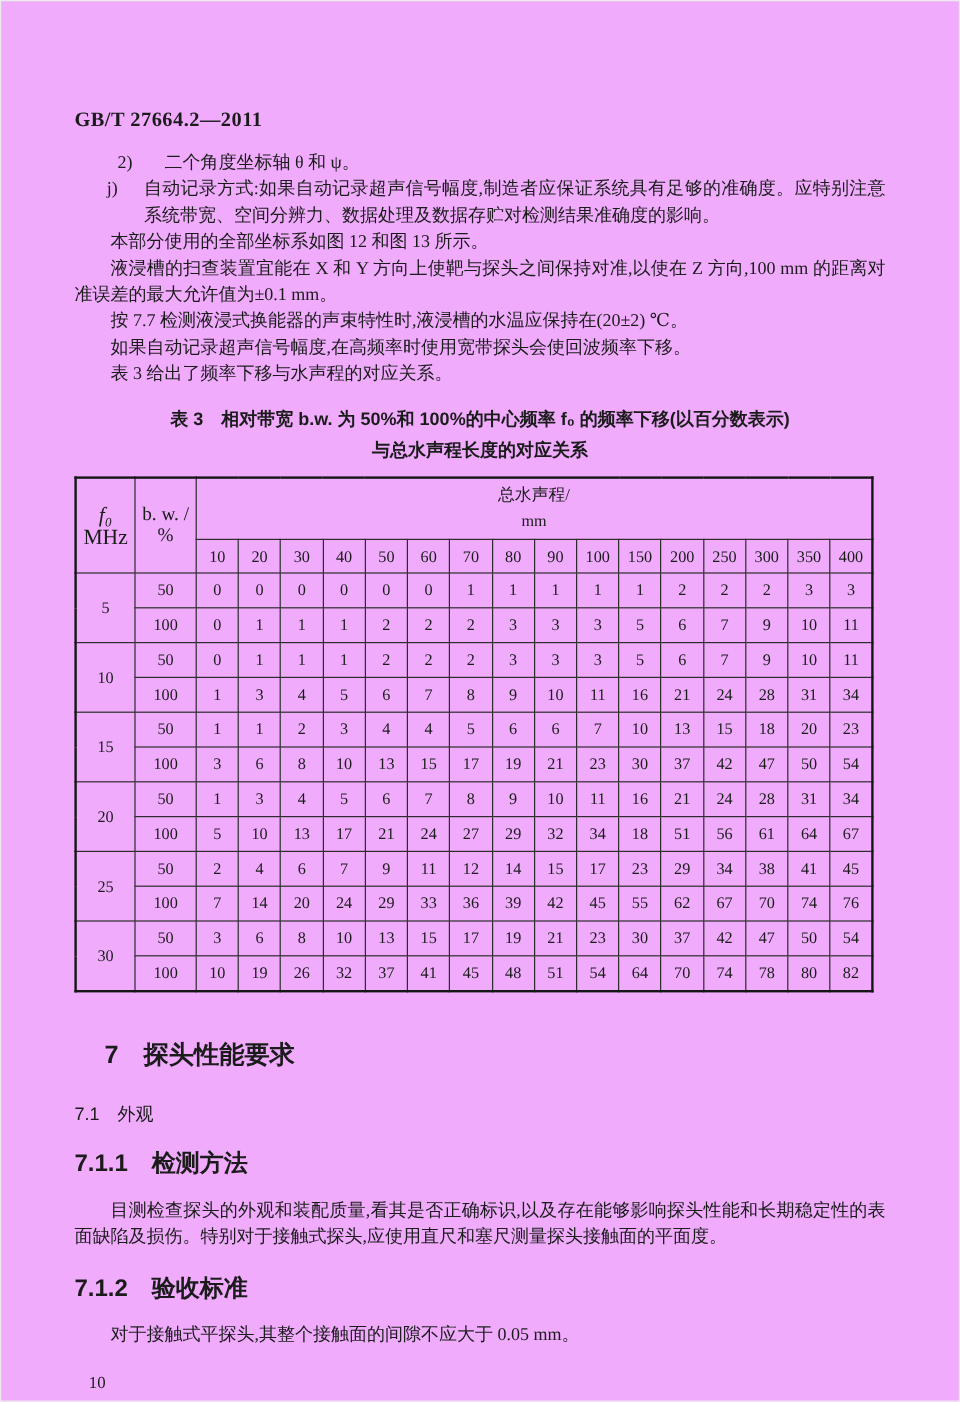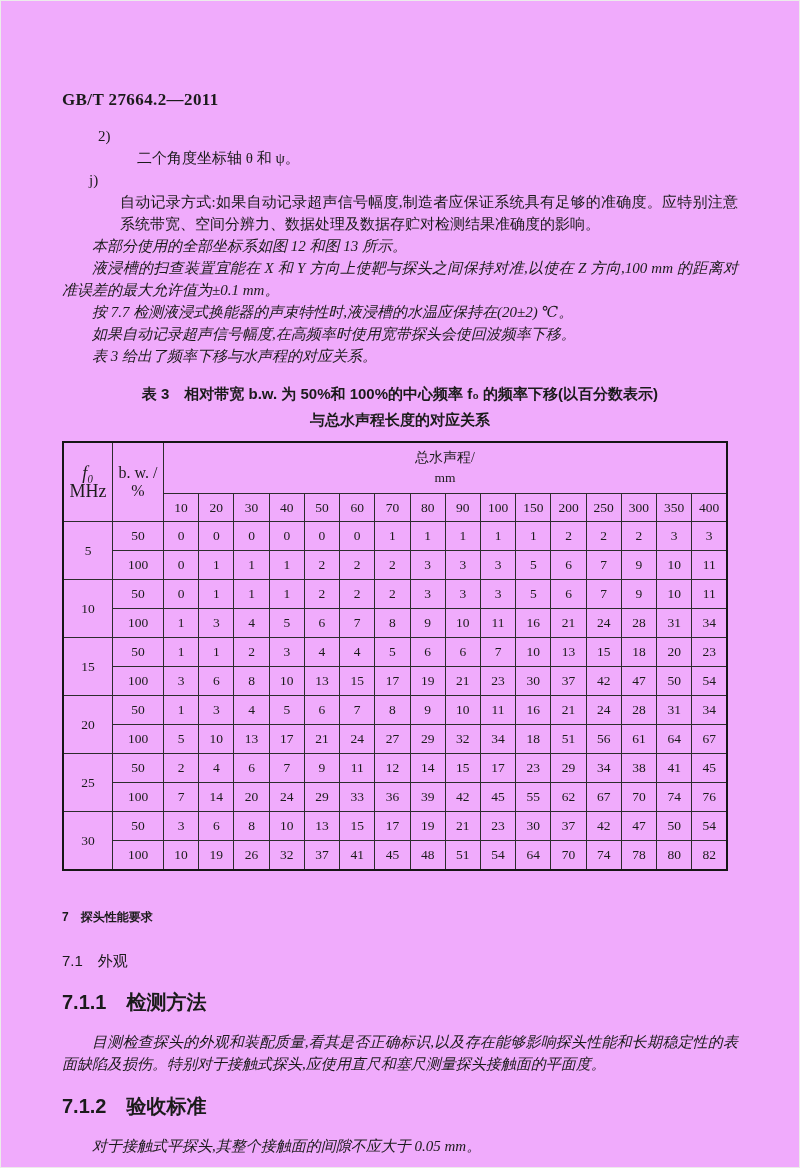--- a/index.html
+++ b/index.html
@@ -16,23 +16,23 @@
     font-weight:bold; font-size:17px; letter-spacing:0.4px;
     font-family:"Liberation Serif","DejaVu Serif",serif;
   }
 
   .intro { margin-top:15px; font-size:15px; line-height:22px; }
   .list-item { display:flex; }
   .li-2 { padding-left:36px; }
   .li-2 .marker { flex:none; width:39px; }
   .li-j { padding-left:27px; }
   .li-j .marker { flex:none; width:31px; }
-  .li-text { flex:1; text-align:justify;margin-top:22px; }
-
-  .para { font-size:15px; line-height:22px; text-indent:2em; text-align:justify;font-style:italic; }
+  .li-text { flex:1; text-align:justify; }
+
+  .para { font-size:15px; line-height:22px; text-indent:2em; text-align:justify; }
 
   .tbl-title {
     margin-top:14px; text-align:center; font-weight:bold;
     font-size:15px; line-height:26px;
     font-family:"Liberation Sans","DejaVu Sans",sans-serif;
   }
 
   table.freq {
     margin-top:8px; border-collapse:collapse; table-layout:fixed;
     width:666px; border:2px solid #161616;
@@ -46,22 +46,22 @@
   .hdr-bw { width:50px; font-size:16px; line-height:18px; }
   .f0-sym { font-style:italic; }
   .span-hdr {
     height:50px; font-size:14px; font-weight:bold; line-height:20px;
     font-family:"Liberation Sans","DejaVu Sans",sans-serif;
   }
   .span-hdr .unit { font-weight:normal; font-family:"Liberation Serif",serif; font-size:13.5px; }
   tr.dist-row th { height:27px; font-size:13.5px; }
   table.freq tbody td { height:28px; font-size:13.5px; }
 
-  .h1 { margin-top:38px; font-weight:bold; font-size:12px;
-        font-family:"Liberation Sans","DejaVu Sans",sans-serif; }
+  .h1 { margin-top:38px; font-weight:bold; font-size:21px;
+        font-family:"Liberation Sans","DejaVu Sans",sans-serif;margin-left:25px; }
   .h2 { margin-top:26px; font-weight:normal; font-size:15px;
         font-family:"Liberation Sans","DejaVu Sans",sans-serif; }
   .h3 { margin-top:18px; font-weight:bold; font-size:20px;
         font-family:"Liberation Sans","DejaVu Sans",sans-serif; }
   .body-para { margin-top:15px; }
   .page-num { margin-top:22px; padding-left:12px; font-size:14px; }
 </style>
 </head>
 <body>
 

